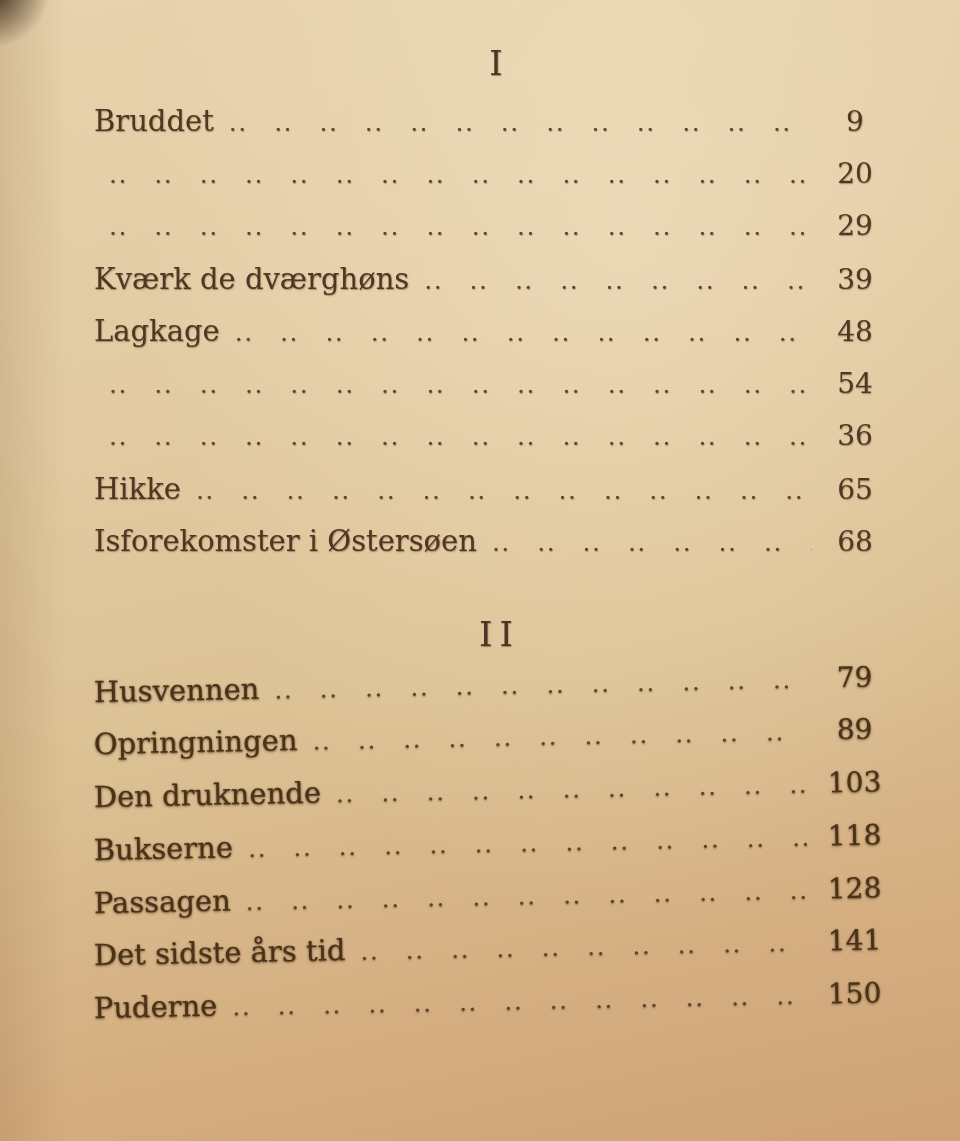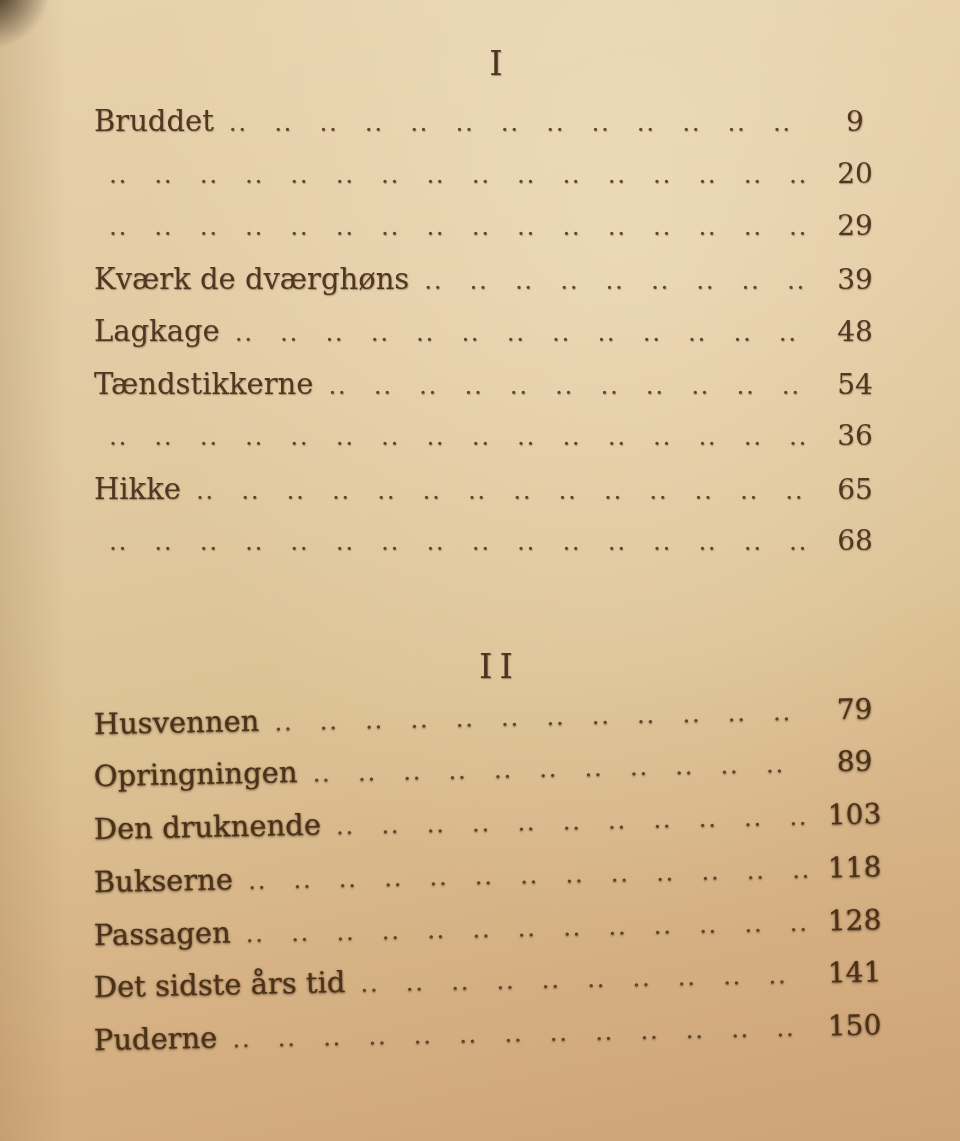--- a/index.html
+++ b/index.html
@@ -56,21 +56,21 @@
   .pagenum {
     width: 86px;
     flex: 0 0 86px;
     text-align: center;
     font-size: 28px;
     text-shadow: 0.6px 0.9px 1.3px rgba(74,46,22,0.45);
   }
   
   .section-1 .section-heading { margin-top: 2px; }
   
-  .section-2 { margin-top: 62px; }
+  .section-2 { margin-top: 30px; }
   .section-2 .toc-row {
     height: 52.8px;
     transform: rotate(-1.15deg);
     transform-origin: 0 60%;
   }
   .section-2 .title,
   .section-2 .pagenum {
     color: #4a3118;
     text-shadow: 0 1px 2.6px rgba(62,38,18,0.65), 0.5px 0.5px 1px rgba(62,38,18,0.4);
   }
@@ -103,34 +103,34 @@
       <span class="title">Kværk de dværghøns</span>
       <span class="leader">.. .. .. .. .. .. .. .. .. .. .. .. .. .. .. .. .. .. .. .. .. .. .. .. .. ..</span>
       <span class="pagenum">39</span>
     </div>
     <div class="toc-row">
       <span class="title">Lagkage</span>
       <span class="leader">.. .. .. .. .. .. .. .. .. .. .. .. .. .. .. .. .. .. .. .. .. .. .. .. .. ..</span>
       <span class="pagenum">48</span>
     </div>
     <div class="toc-row">
-      <span class="title">Tændstikkerne</span>
       <span class="leader">.. .. .. .. .. .. .. .. .. .. .. .. .. .. .. .. .. .. .. .. .. .. .. .. .. ..</span>
       <span class="pagenum">54</span>
     </div>
     <div class="toc-row">
       <span class="leader">.. .. .. .. .. .. .. .. .. .. .. .. .. .. .. .. .. .. .. .. .. .. .. .. .. ..</span>
       <span class="pagenum">36</span>
     </div>
     <div class="toc-row">
       <span class="title">Hikke</span>
       <span class="leader">.. .. .. .. .. .. .. .. .. .. .. .. .. .. .. .. .. .. .. .. .. .. .. .. .. ..</span>
       <span class="pagenum">65</span>
     </div>
     <div class="toc-row">
+      <span class="title">Isforekomster i Østersøen</span>
       <span class="leader">.. .. .. .. .. .. .. .. .. .. .. .. .. .. .. .. .. .. .. .. .. .. .. .. .. ..</span>
       <span class="pagenum">68</span>
     </div>
   </div>
 
   <div class="section section-2">
     <div class="section-heading">II</div>
 
     <div class="toc-row">
       <span class="title">Husvennen</span>

